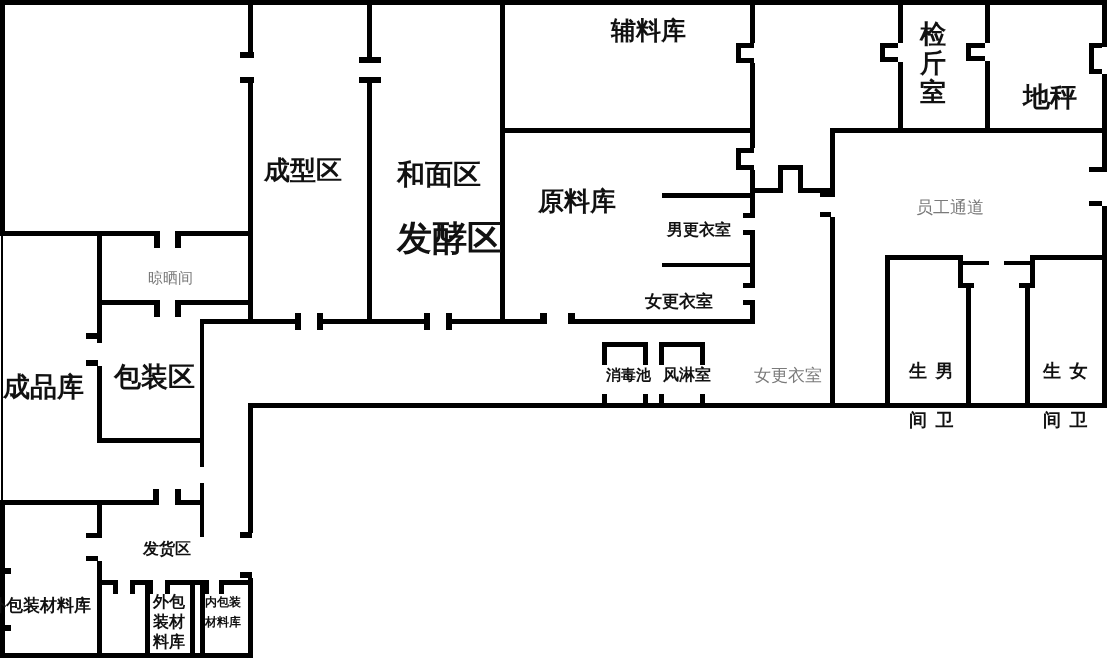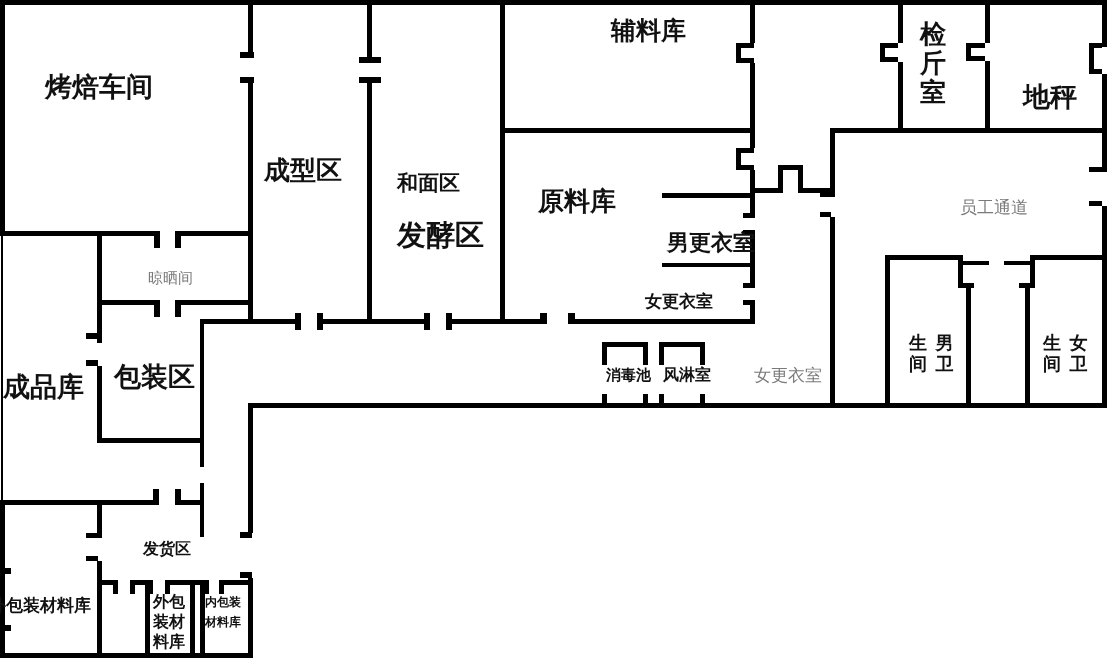--- a/index.html
+++ b/index.html
@@ -8,21 +8,21 @@
     overflow:hidden;font-family:"Liberation Serif","DejaVu Serif",serif;
   }
   .w{position:absolute;background:#000;}
   .lbl{
     position:absolute;color:#111;font-weight:bold;white-space:nowrap;
     line-height:1.12;font-family:"Liberation Serif","DejaVu Serif",serif;
   }
   .muted{color:#7a7a7a;font-weight:normal;}
   .vstack{width:30px;white-space:normal;word-break:break-all;text-align:center;}
   .w3{width:36px;white-space:normal;word-break:break-all;text-align:center;line-height:20px;}
-  .two-line span{display:block;line-height:21px;letter-spacing:2px;}
+  .two-line span{display:block;line-height:21px;letter-spacing:2px;margin-top:28px;}
 </style>
 </head>
 <body>
 
 <div id="plan">
   <div id="walls">
       <div class="w" style="left: 0px; top: 0px; width: 1107px; height: 5px; background: rgb(0, 0, 0);"></div>
       <div class="w" style="left: 0px; top: 0px; width: 5px; height: 236px; background: rgb(0, 0, 0);"></div>
       <div class="w" style="left: 1px; top: 236px; width: 2px; height: 266px; background: rgb(0, 0, 0);"></div>
       <div class="w" style="left: 0px; top: 502px; width: 5px; height: 156px; background: rgb(0, 0, 0);"></div>
@@ -152,43 +152,42 @@
       <div class="w" style="left: 1030px; top: 255px; width: 5px; height: 33px; background: rgb(0, 0, 0);"></div>
       <div class="w" style="left: 963px; top: 261px; width: 26px; height: 4px; background: rgb(0, 0, 0);"></div>
       <div class="w" style="left: 1004px; top: 261px; width: 26px; height: 4px; background: rgb(0, 0, 0);"></div>
       <div class="w" style="left: 958px; top: 283px; width: 16px; height: 5px; background: rgb(0, 0, 0);"></div>
       <div class="w" style="left: 1019px; top: 283px; width: 16px; height: 5px; background: rgb(0, 0, 0);"></div>
       <div class="w" style="left: 885px; top: 255px; width: 5px; height: 152px; background: rgb(0, 0, 0);"></div>
       <div class="w" style="left: 966px; top: 288px; width: 5px; height: 119px; background: rgb(0, 0, 0);"></div>
       <div class="w" style="left: 1025px; top: 288px; width: 5px; height: 119px; background: rgb(0, 0, 0);"></div>
     </div>
 
-  <div class="lbl" style="left:45px;top:72px;font-size:27px">烤焙车间</div>
 
   <div class="lbl" style="left:264px;top:156px;font-size:26px">成型区</div>
 
-  <div class="lbl" style="left:397px;top:172px;font-size:21px">和面区</div>
-
-  <div class="lbl" style="left:397px;top:219px;font-size:29px">发酵区</div>
+  <div class="lbl" style="left:397px;top:159px;font-size:28px">和面区</div>
+
+  <div class="lbl" style="left:397px;top:219px;font-size:35px">发酵区</div>
 
   <div class="lbl" style="left:611px;top:17px;font-size:25px">辅料库</div>
 
   <div class="lbl" style="left:538px;top:187px;font-size:26px">原料库</div>
 
   <div class="lbl vstack" style="left:918px;top:20px;font-size:26px">检斤室</div>
 
   <div class="lbl" style="left:1023px;top:82px;font-size:27px">地秤</div>
 
   <div class="lbl muted" style="left:148px;top:270px;font-size:15px">晾晒间</div>
 
-  <div class="lbl" style="left:667px;top:231px;font-size:22px">男更衣室</div>
+  <div class="lbl" style="left:667px;top:221px;font-size:16px">男更衣室</div>
 
   <div class="lbl" style="left:645px;top:292px;font-size:17px">女更衣室</div>
 
-  <div class="lbl muted" style="left:960px;top:198px;font-size:17px">员工通道</div>
+  <div class="lbl muted" style="left:916px;top:198px;font-size:17px">员工通道</div>
 
   <div class="lbl" style="left:3px;top:372px;font-size:27px">成品库</div>
 
   <div class="lbl" style="left:114px;top:362px;font-size:27px">包装区</div>
 
   <div class="lbl" style="left:606px;top:367px;font-size:15px">消毒池</div>
 
   <div class="lbl" style="left:663px;top:366px;font-size:16px">风淋室</div>
 
   <div class="lbl muted" style="left:754px;top:366px;font-size:17px">女更衣室</div>

